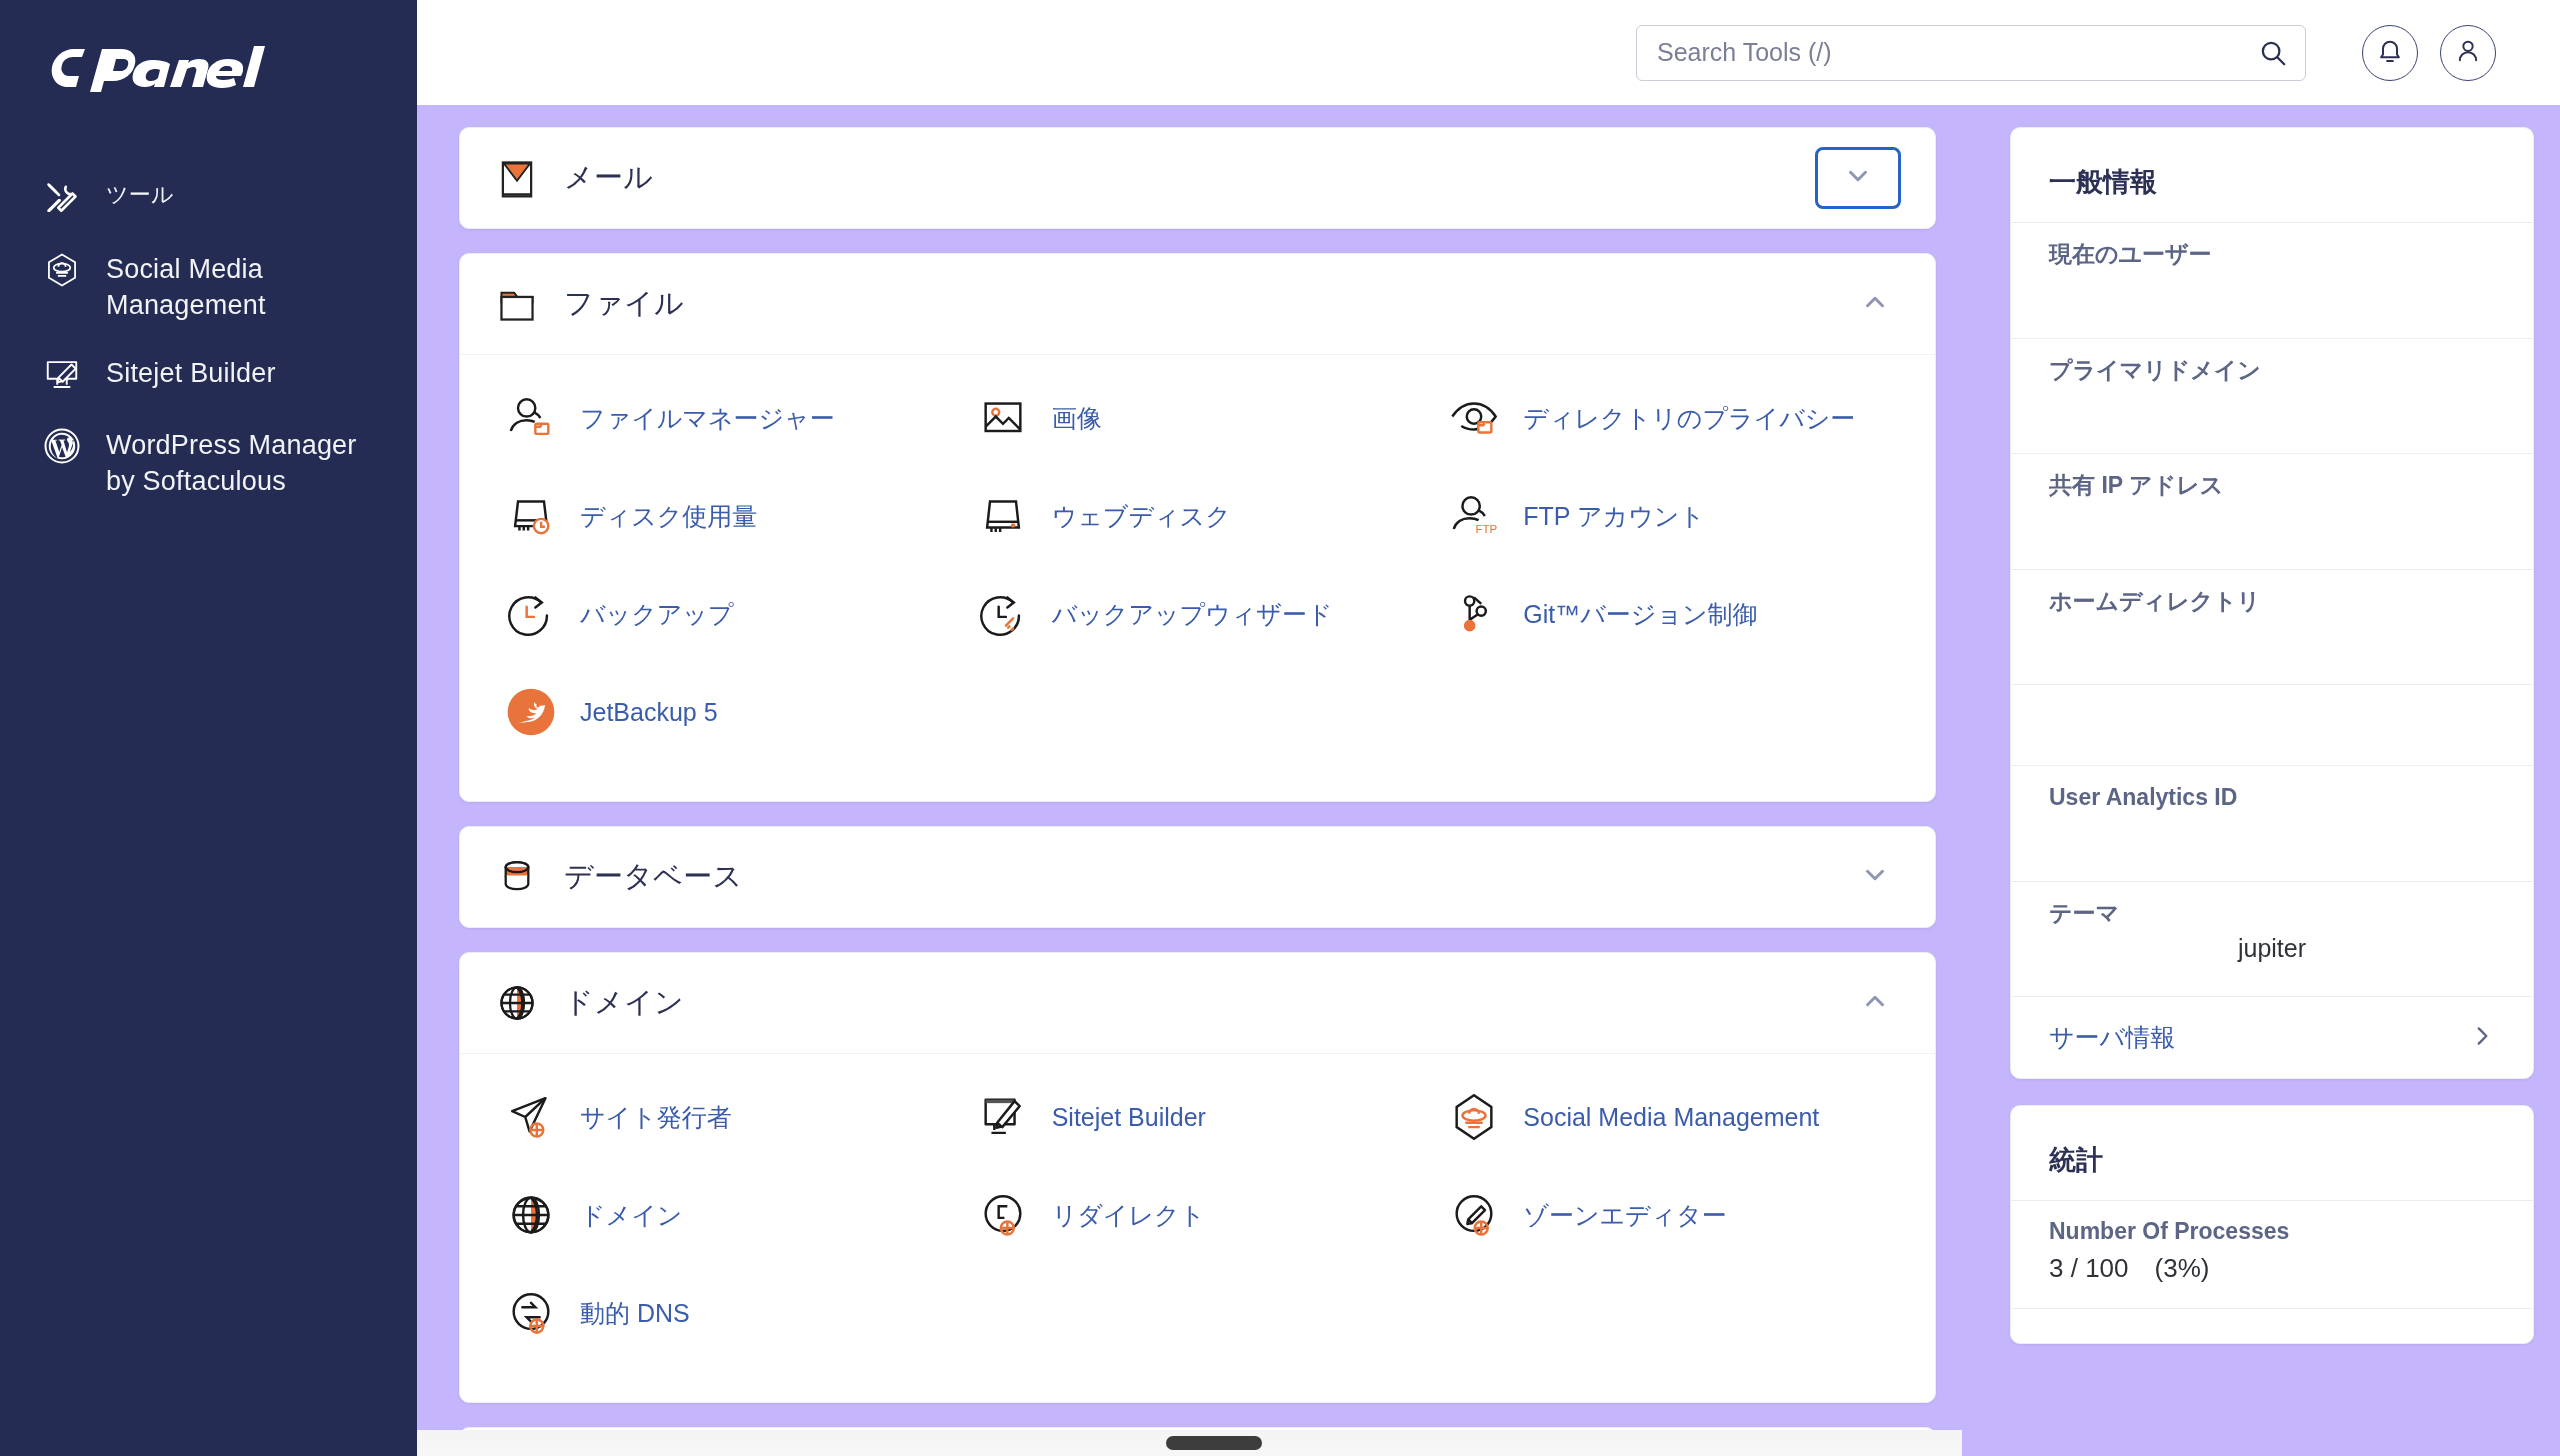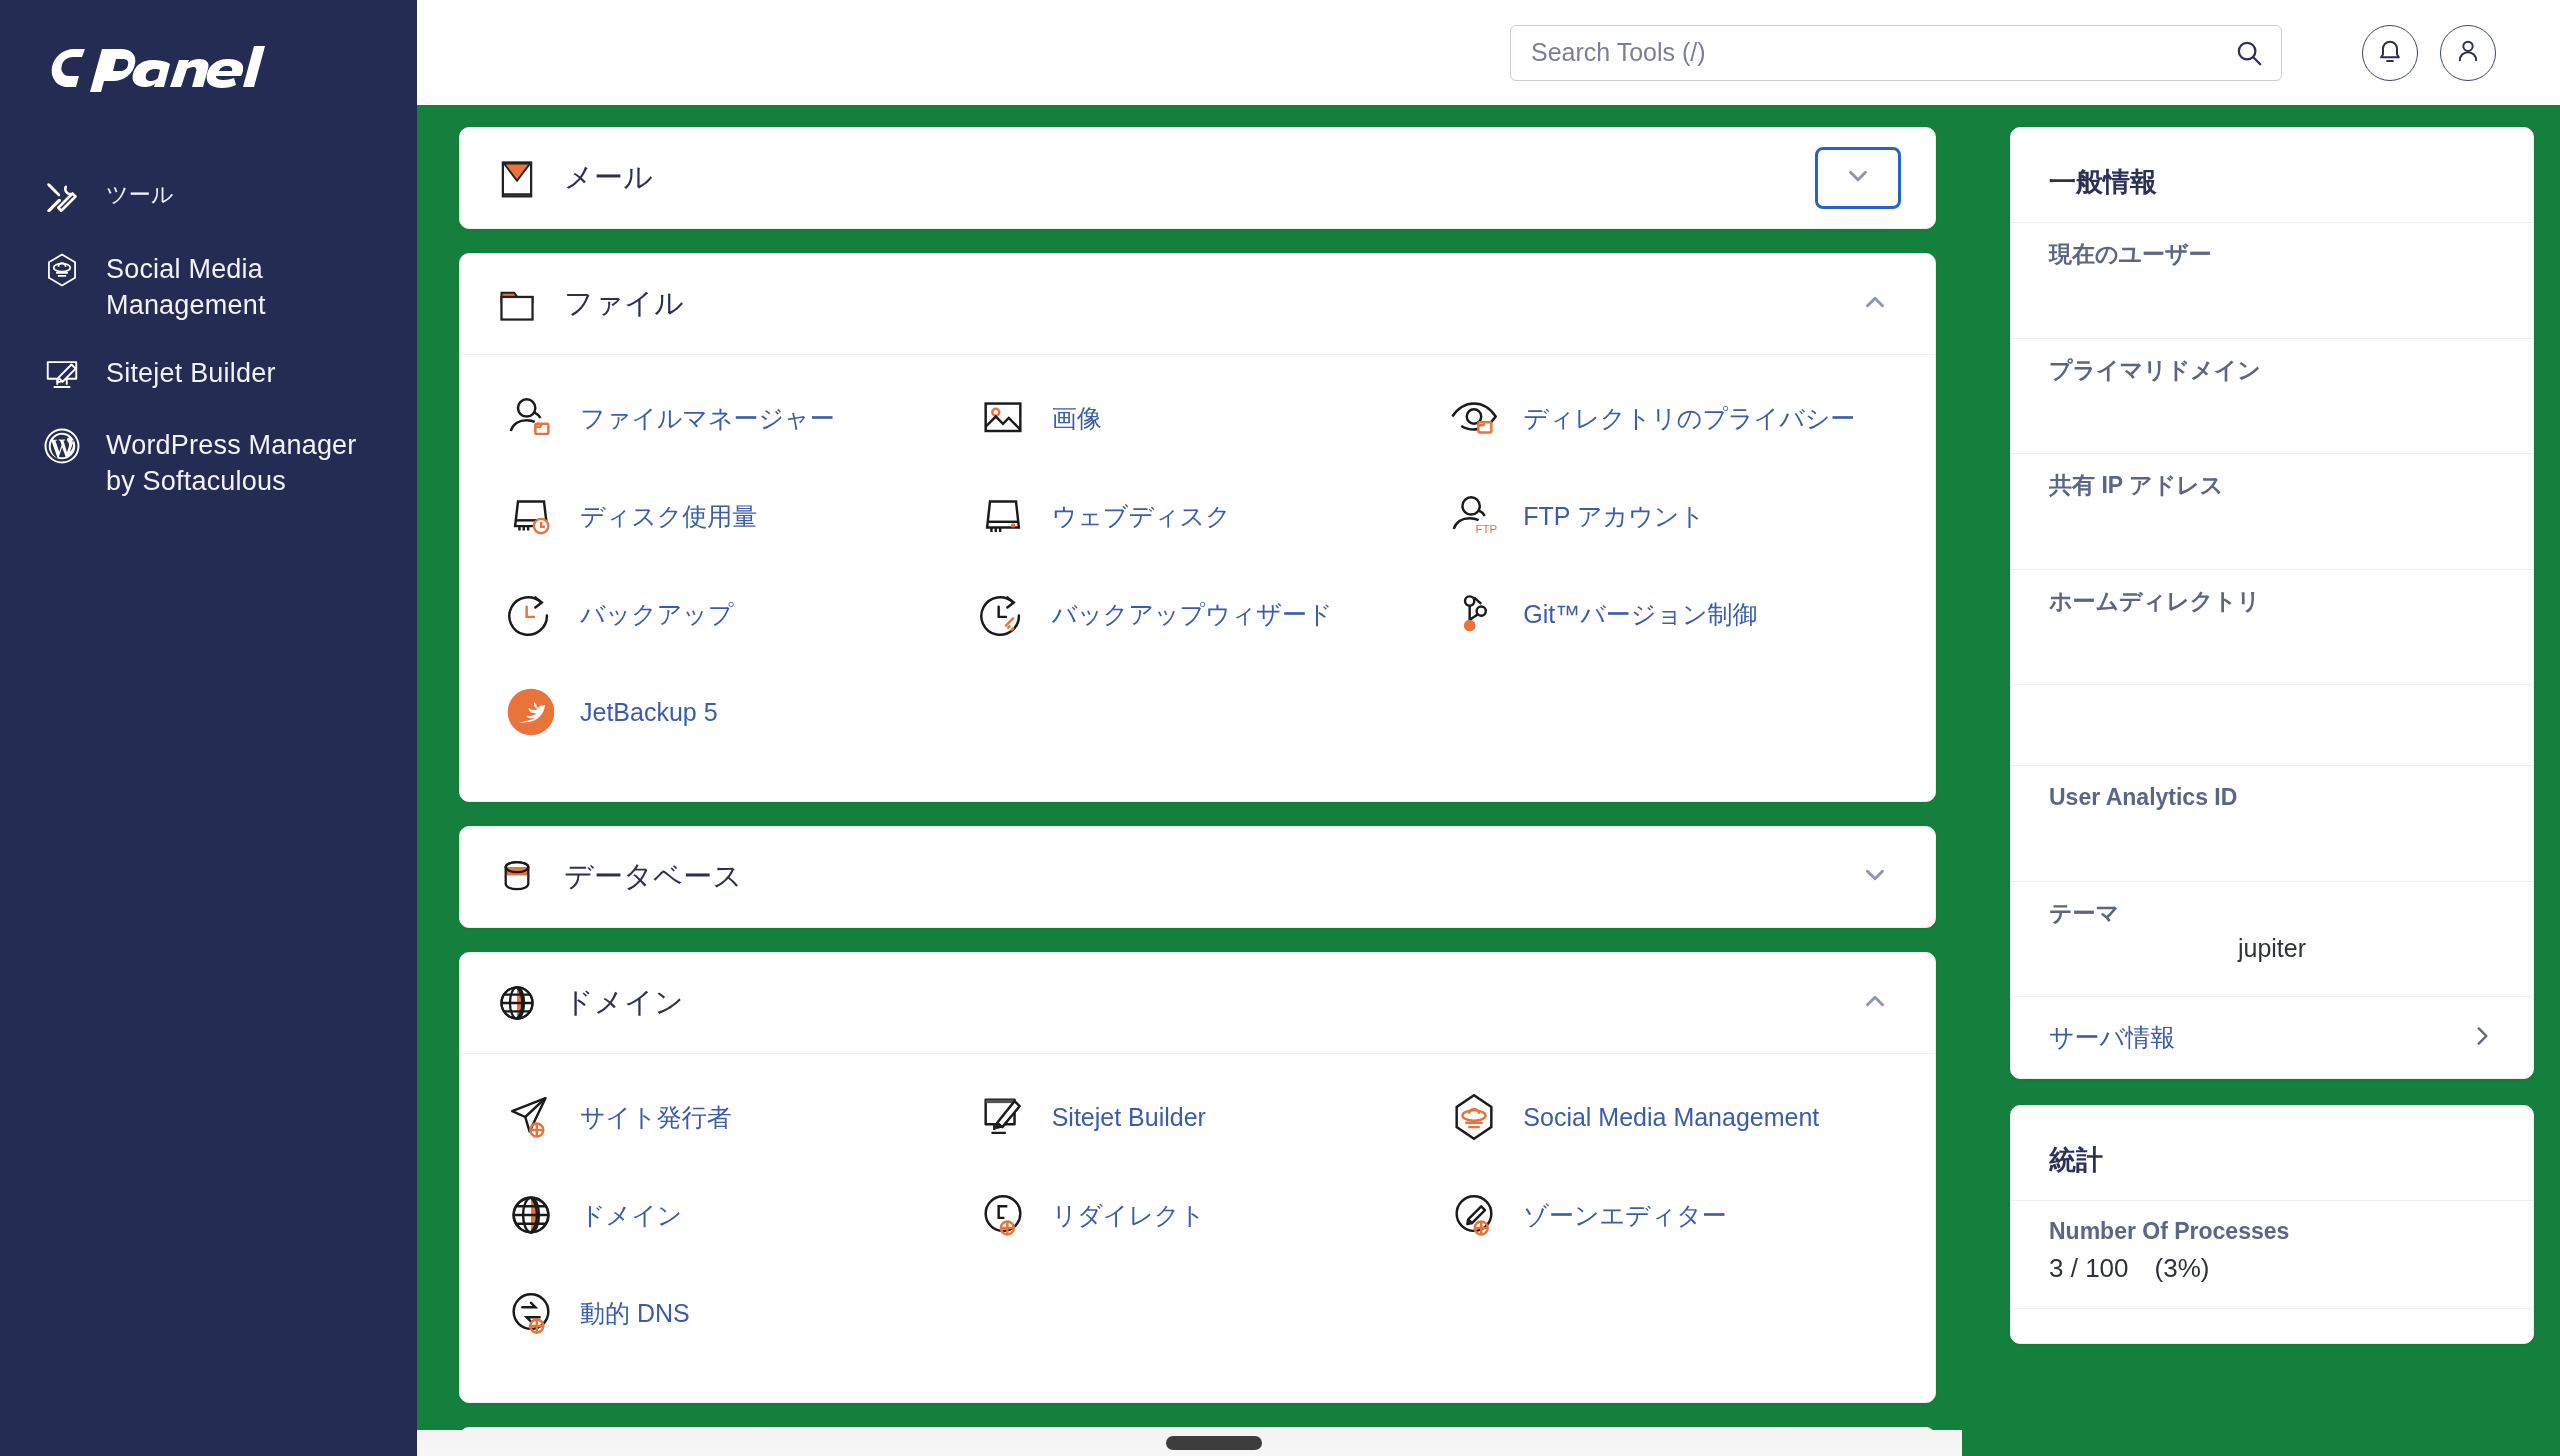--- a/index.html
+++ b/index.html
@@ -29,36 +29,36 @@
   }
   .nav-item.nav-tools .nav-label { font-size: 22px; }
 
   
   .rightcol { flex: 1; display: flex; flex-direction: column; min-width: 0; height: 1456px; }
   .topbar {
     height: 105px; background: #fff; display: flex; align-items: center;
     justify-content: flex-end; padding: 0 64px 0 0; flex: 0 0 105px;
   }
   .searchwrap {
-    position: relative; width: 772px; height: 56px; margin-right: 58px;
+    position: relative; width: 670px; height: 56px; margin-right: 34px;
   }
   .searchwrap input {
     width: 100%; height: 100%; border: 1px solid #c9ccdb; border-radius: 6px;
     padding: 0 56px 0 20px; font-size: 25px; color: #2c3154;
     font-family: "Liberation Sans", sans-serif; background: #fff; outline: none;
   }
   .searchwrap input::placeholder { color: #7a7f96; }
   .search-icon { position: absolute; right: 18px; top: 13px; pointer-events: none; }
   .iconbtn {
     width: 56px; height: 56px; border-radius: 50%; border: 1.6px solid #3b4371;
     display: flex; align-items: center; justify-content: center; background: #fff;
     cursor: pointer; margin-left: 22px;
   }
 
-  .body-area { flex: 1; display: flex; background: #15803d; min-height: 0; position: relative; overflow: hidden; gap: 48px; }
+  .body-area { flex: 1; display: flex; background: #c4b5fd; min-height: 0; position: relative; overflow: hidden; gap: 48px; }
 
   
   .main {
     flex: 1; min-width: 0; padding: 22px 26px 0 42px; position: relative;
   }
   .card {
     background: #fff; border-radius: 10px; border: 1px solid #eceef2;
     box-shadow: 0 1px 3px rgba(30,35,70,.07);
     margin-bottom: 24px;
   }

